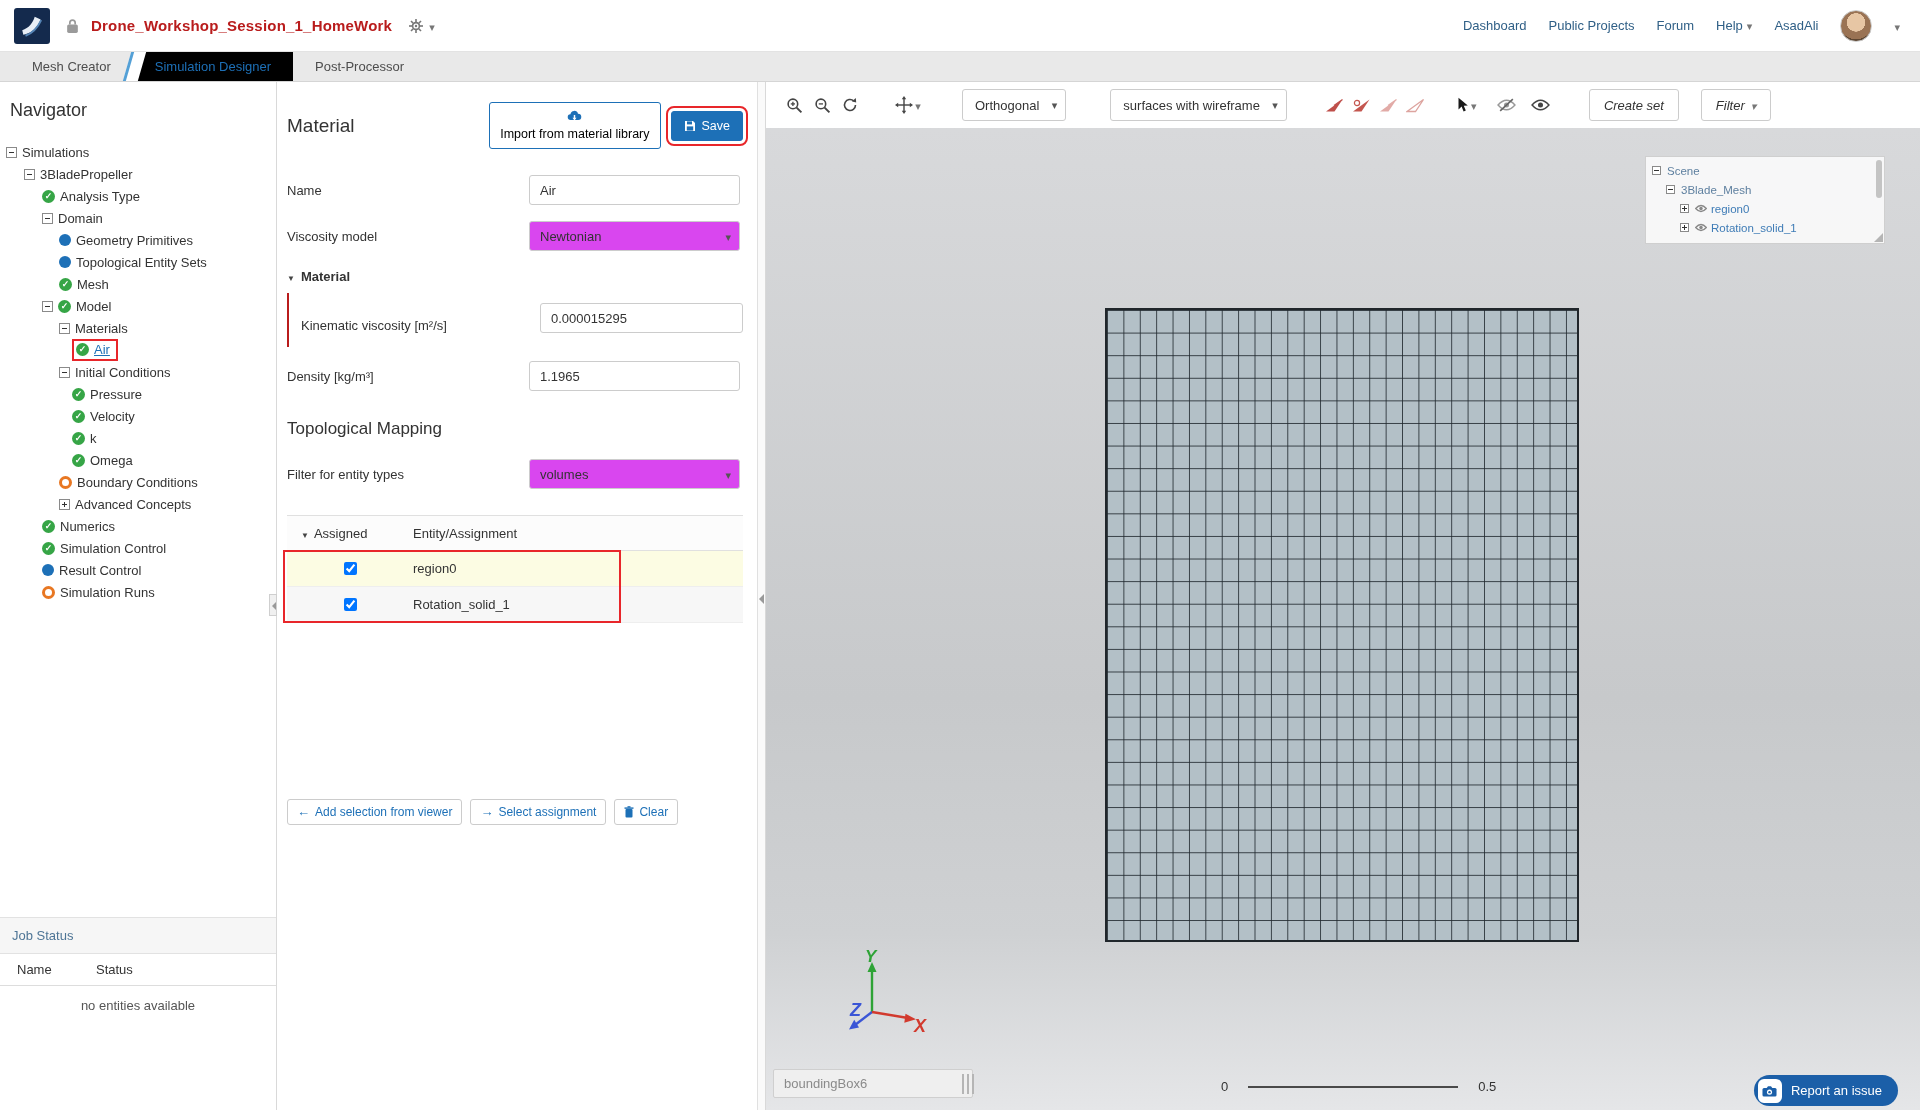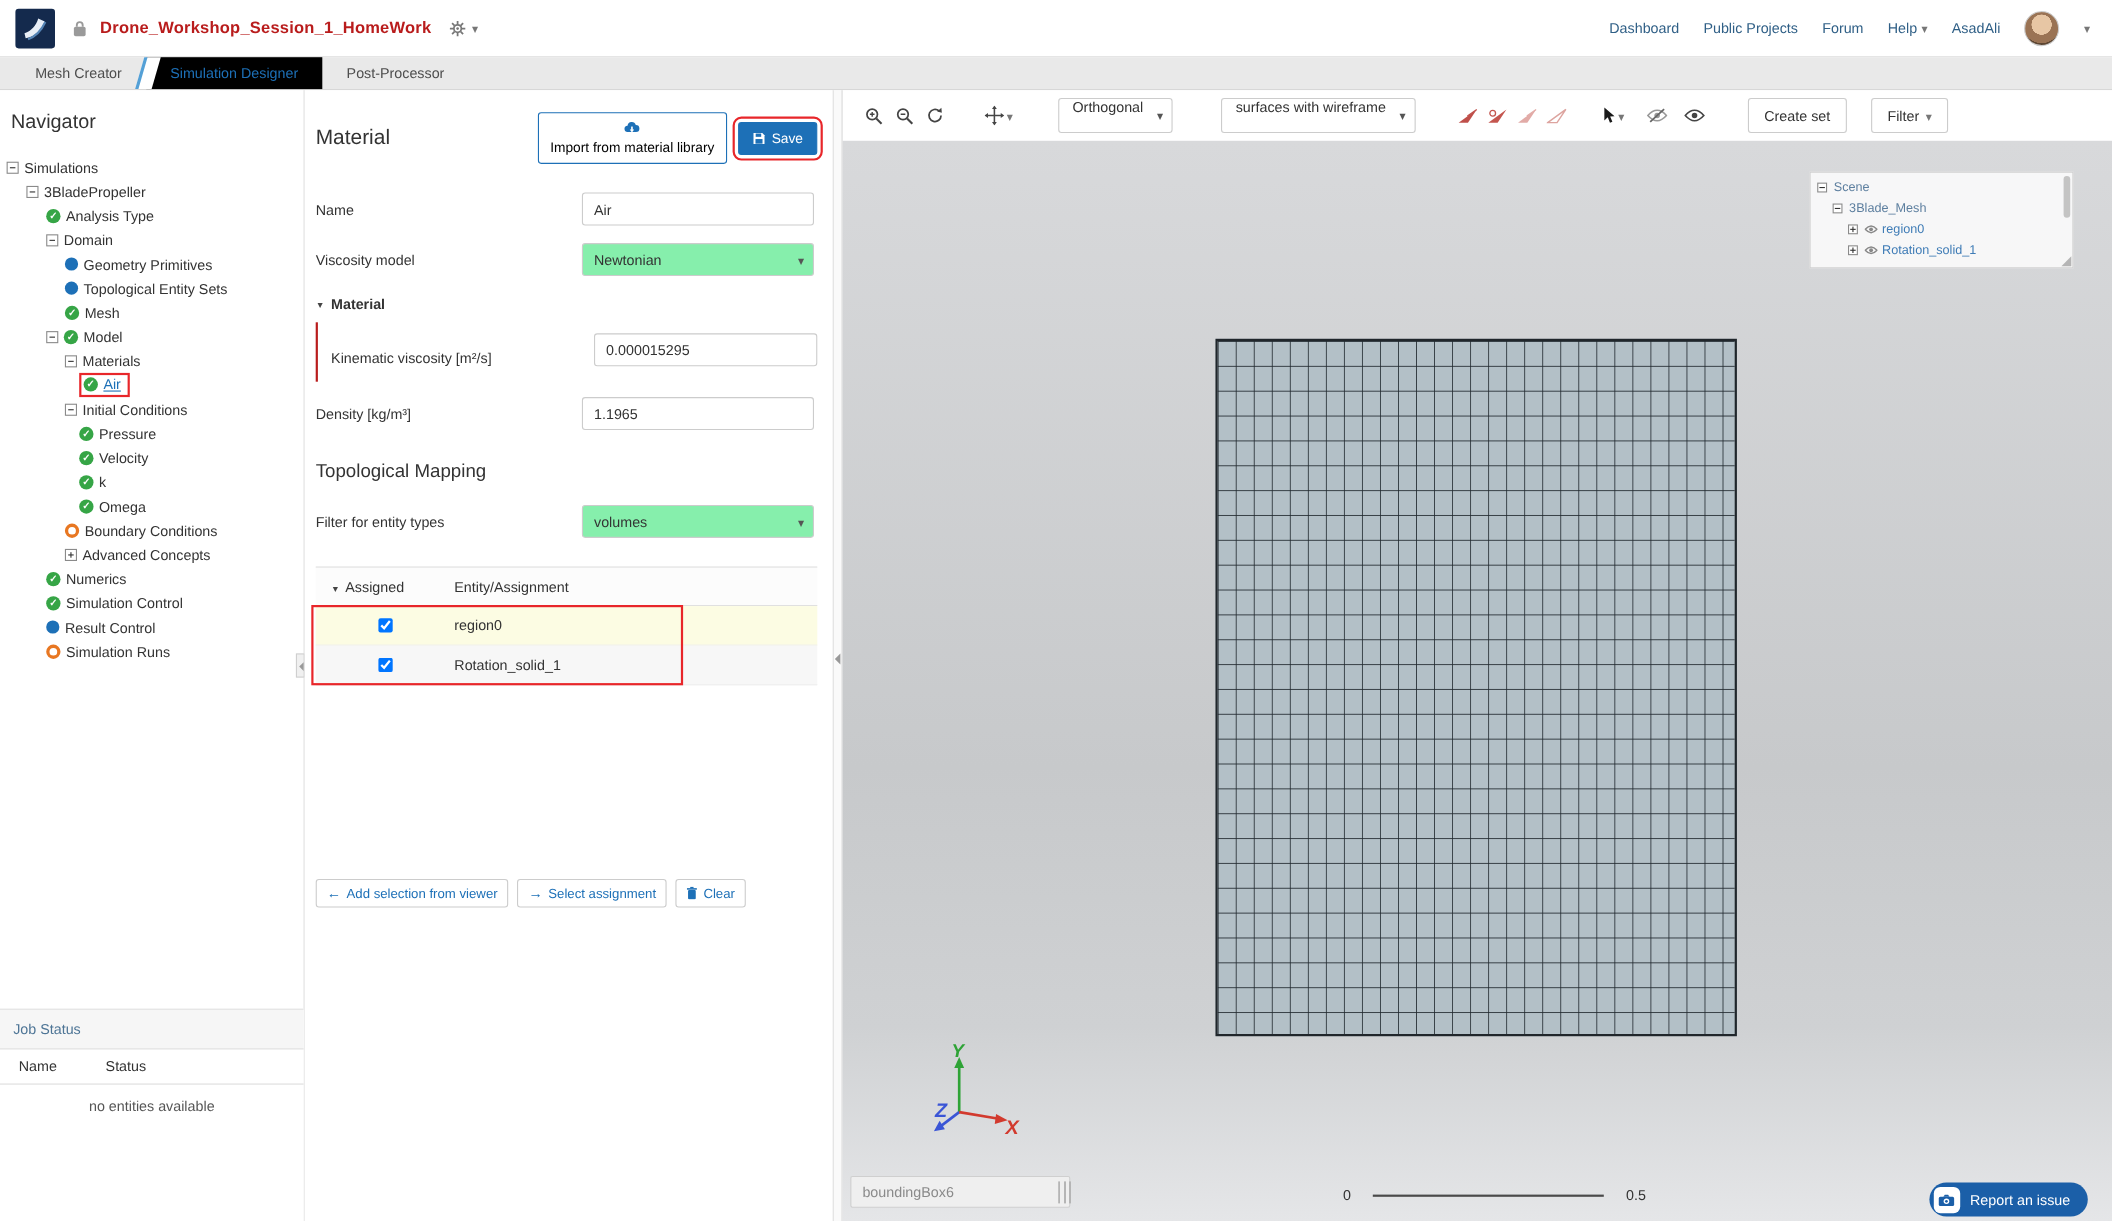--- a/index.html
+++ b/index.html
@@ -56,21 +56,21 @@
   .material { width:480px; flex:none; background:#fff; padding:20px 14px 0 10px; position:relative; }
   .mhead { display:flex; align-items:center; margin-bottom:26px;justify-content:flex-end; }
   .mhead h2 { font-size:19px; font-weight:normal; color:#333; }
   .mbtns { margin-left:auto; display:flex; gap:10px; align-items:center; }
   .import-btn { display:flex; align-items:center; gap:6px; border:1px solid #1d70b7; background:#fff; color:#000000; font-size:12.5px; padding:7px 10px; border-radius:3px; cursor:pointer; font-family:inherit;flex-direction:column; }
   .save-btn { display:flex; align-items:center; gap:6px; border:1px solid #1d70b7; background:#1d70b7; color:#fff; font-size:12.5px; padding:7px 12px; border-radius:3px; cursor:pointer; font-family:inherit; outline:2px solid #e8262a; outline-offset:3px; }
   .frow { display:flex; align-items:center; margin-bottom:16px; }
   .flabel { width:242px; font-size:13px; color:#333; flex:none; }
   .fctrl { width:211px; flex:none; }
   .inp { height:30px; border:1px solid #ccc; border-radius:3px; padding:0 10px; font-size:13px; color:#333; font-family:inherit; width:211px; background:#fff; }
-  .selectbox { height:30px; border:1px solid #ccc; border-radius:3px; padding:0 24px 0 10px; font-size:13px; color:#333; display:flex; align-items:center; position:relative; background:#86efac; cursor:pointer; }
+  .selectbox { height:30px; border:1px solid #ccc; border-radius:3px; padding:0 24px 0 10px; font-size:13px; color:#333; display:flex; align-items:center; position:relative; background:#d946ef; cursor:pointer; }
   .selarrow { position:absolute; right:8px; top:7px; }
   .selarrow::before { content:"▾"; font-size:11px; color:#555; }
   .caret::before { content:"▼"; font-size:8px; color:#444; }
   .dhead { display:flex; align-items:center; gap:6px; margin:2px 0 8px 0; cursor:pointer; }
   .dlabel { font-size:13px; font-weight:bold; color:#333; }
   .drow { display:flex; align-items:flex-end; border-left:2px solid #b91c1c; padding:10px 0 14px 12px; margin-bottom:14px; }
   .dlab { flex:1; font-size:13px; color:#333; }
   .inp.kin { width:203px; }
   .topo-title { font-size:17px; font-weight:normal; color:#333; margin:28px 0 20px; }
   .ttable { margin-top:26px; }
@@ -88,22 +88,22 @@
   .ai::before { font-size:13px; color:#1d70b7; line-height:1; }
   .ai.al::before { content:"←"; }
   .ai.ar::before { content:"→"; }
   .collapse-strip { width:9px; flex:none; background:#fafafa; border-left:1px solid #e0e0e0; border-right:1px solid #d9d9d9; position:relative; }
   .collapse-strip::before { content:""; position:absolute; top:512px; left:1px; border-top:5px solid transparent; border-bottom:5px solid transparent; border-right:5px solid #999; }
 
   
   .viewer { flex:1; min-width:0; display:flex; flex-direction:column; }
   .vtoolbar { height:46px; background:#fff; display:flex; align-items:center; padding:0 14px; flex:none; }
   .ibtn { width:28px; height:28px; display:flex; align-items:center; justify-content:center; background:none; border:none; cursor:pointer; gap:2px; }
-  .vselect { height:32px; border:1px solid #ccc; border-radius:3px; background:#fff; display:flex; padding:0 26px 0 12px; font-size:13px; color:#333; position:relative; cursor:pointer; }
-  .vbtn { height:32px; border:1px solid #ccc; border-radius:3px; background:#fff; display:flex; align-items:center; gap:6px; padding:0 14px; font-size:13px; color:#333; cursor:pointer; font-family:inherit; }
+  .vselect { height:32px; border:1px solid #ccc; border-radius:3px; background:#fff; display:flex; align-items:center; padding:0 26px 0 12px; font-size:13px; color:#333; position:relative; cursor:pointer; }
+  .vbtn { height:32px; border:1px solid #ccc; border-radius:3px; background:#fff; display:flex; align-items:center; gap:6px; padding:0 14px; font-size:13px; color:#333; cursor:pointer; font-family:inherit;font-style:italic; }
   .ml24{margin-left:24px}.ml34{margin-left:34px}.ml44{margin-left:44px}.ml38{margin-left:38px}.ml22{margin-left:22px}.ml6{margin-left:6px}
   .redicons { display:flex; gap:8px; align-items:center; }
   .redicons span { display:flex; cursor:pointer; }
 
   .canvas { flex:1; position:relative; background:linear-gradient(180deg,#d8d9db 0%,#c7c9cb 58%,#cfd1d3 82%,#e5e6e8 100%); }
   .mesh { position:absolute; left:339px; top:180px; width:474px; height:634px; background-color:#b3c0c7;
     background-image:linear-gradient(to right, rgba(32,40,46,0.85) 1px, transparent 1px), linear-gradient(to bottom, rgba(32,40,46,0.85) 1px, transparent 1px);
     background-size:16.4px 22.6px; border:2px solid #20262b; cursor:grab; }
 
   .stree { position:absolute; top:28px; right:35px; width:240px; height:88px; background:rgba(255,255,255,0.8); border:1px solid #cfcfcf; font-size:11.5px; padding:4px 10px 2px 6px; overflow:hidden; }

